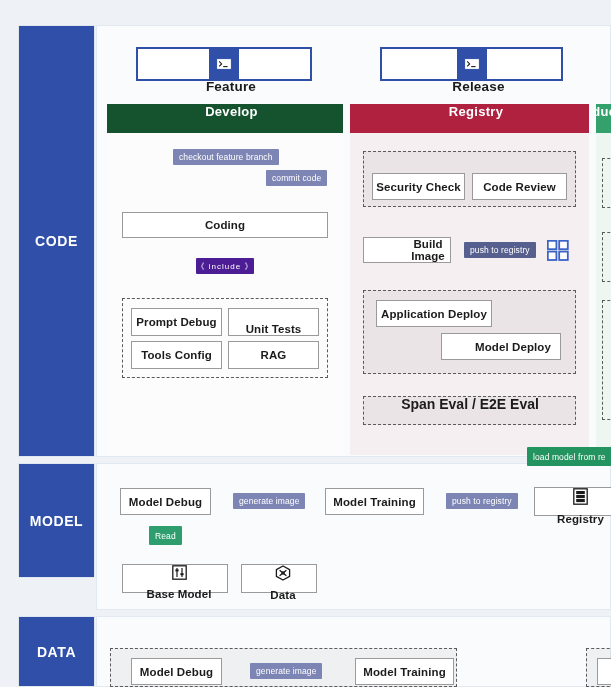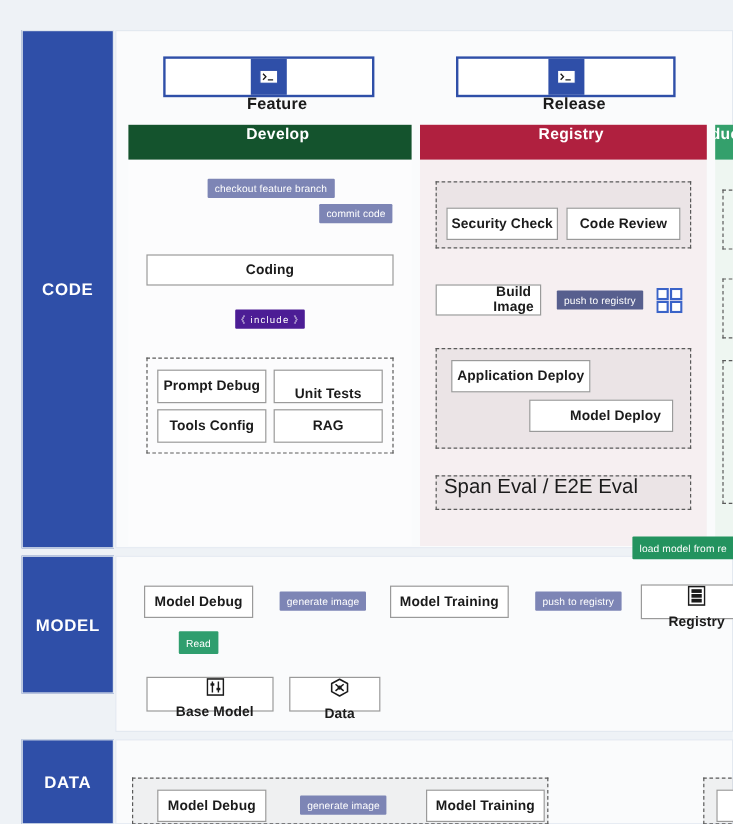--- a/index.html
+++ b/index.html
@@ -290,21 +290,21 @@
 
   <div class="abs group-dashed tinted" style="left:363px; top:290px; width:213px; height:84px;"></div>
   <div class="abs node" style="left:376px; top:300px; width:116px; height:27px;">
     <span>Application Deploy</span>
   </div>
   <div class="abs node" style="left:441px; top:333px; width:120px; height:27px;padding-left:24px;">
     <span>Model Deploy</span>
   </div>
 
   <div class="abs group-dashed tinted left" style="left:363px; top:396px; width:213px; height:29px;"></div>
-  <div class="abs" style="left:370px; top:396px; width:200px; height:29px; display:flex; align-items:flex-start; font-size:17px; font-weight:400; color:#1b1b1b;">
+  <div class="abs" style="left:370px; top:396px; width:200px; height:29px; display:flex; align-items:center; font-size:14px; font-weight:700; color:#1b1b1b;">
     <span>Span Eval / E2E Eval</span>
   </div>
 
   <div class="abs" style="left:596px; top:104px; width:15px; height:351px; background:#eef6f1;">
   </div>
   <div class="abs stage-head" style="left:596px; top:104px; width:15px; background:#34a06c; padding-left:4px; overflow:hidden;">
     <span>Production</span>
   </div>
   <div class="abs group-dashed" style="left:602px; top:158px; width:40px; height:50px;"></div>
   <div class="abs group-dashed" style="left:602px; top:232px; width:40px; height:50px;"></div>

